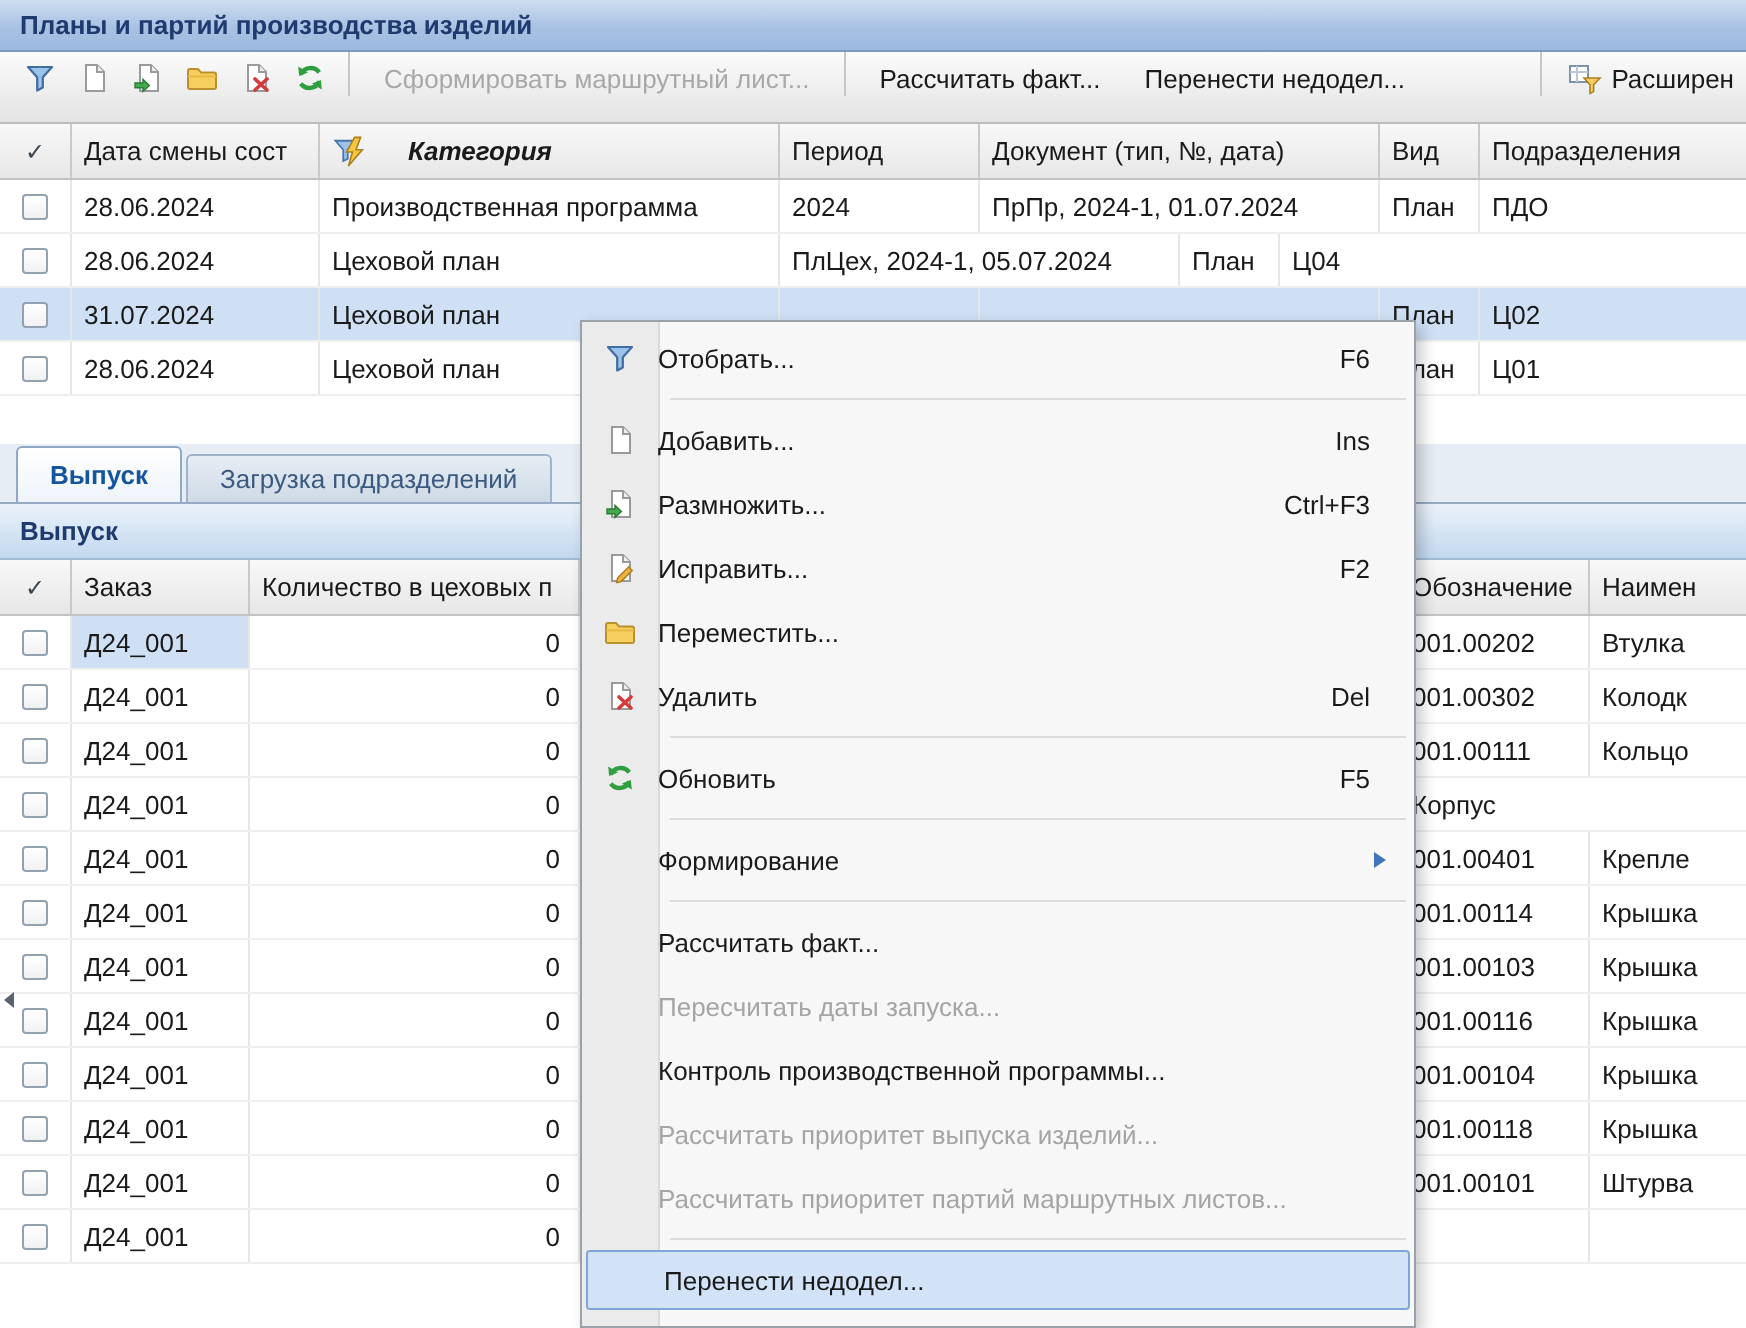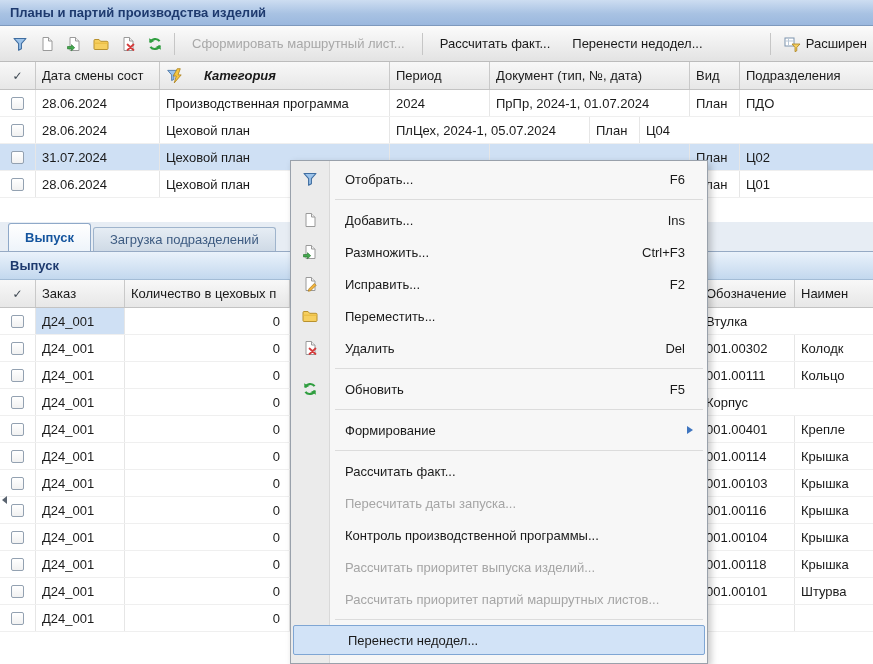--- a/index.html
+++ b/index.html
@@ -4,21 +4,21 @@
 <style>
 *{margin:0;padding:0;box-sizing:border-box}
 html,body{width:873px;height:664px}
 body{font-family:"Liberation Sans","DejaVu Sans",sans-serif;font-size:13px;color:#1a1a1a;background:#fff}
 .window{position:relative;width:873px;height:664px;overflow:hidden;background:#fff}
 
 .titlebar{position:absolute;left:0;top:0;width:100%;height:26px;display:flex;align-items:center;padding:0 10px;
   font-weight:bold;color:var(--title-text,#1e3a6e);
   background:linear-gradient(180deg,#cdddf1,#a8c2e3 55%,#9bb8de);border-bottom:1px solid #7e99bd}
 
-.toolbar{position:absolute;left:0;top:26px;width:100%;height:36px;display:flex;align-items:center;padding:0 6px;
+.toolbar{position:absolute;left:0;top:26px;width:100%;height:36px;display:flex;align-items:flex-start;padding:0 6px;
   background:linear-gradient(180deg,#fbfbfb,#e3e3e3);border-bottom:1px solid #bcbcbc}
 .tbtn{width:27px;height:26px;display:flex;align-items:center;justify-content:center;border-radius:2px}
 .icon{display:flex}
 .icon svg{width:18px;height:18px}
 .tsep{width:1px;height:22px;background:#c6c6c6;margin:0 6px}
 .push{margin-left:auto}
 .ttext{padding:0 11px;height:26px;display:flex;align-items:center;white-space:nowrap;border-radius:2px}
 .ttext.disabled{color:#a8a8a8}
 .adv{display:flex;align-items:center;gap:5px;padding:0 4px 0 6px;height:26px;white-space:nowrap;margin-right:-4px}
 
@@ -50,21 +50,21 @@
 .section-bar{position:absolute;left:0;top:252px;width:100%;height:28px;display:flex;align-items:center;padding:0 10px;
   font-weight:bold;color:var(--title-text,#1e3a6e);
   background:linear-gradient(180deg,#eaf2fb,#c3d8ee);border-bottom:1px solid #a3bcd6}
 
 .cmenu{position:absolute;left:290px;top:160px;width:418px;height:504px;background:#f7f7f7;border:1px solid #99a1ab;
   box-shadow:3px 3px 7px rgba(0,0,0,.22);padding-top:2px;overflow:hidden;z-index:10}
 .cmenu::before{content:"";position:absolute;left:0;top:0;bottom:0;width:38px;background:#ebebeb;border-right:1px solid #d9d9d9}
 .mi{position:relative;display:flex;align-items:center;height:32px;padding-right:8px}
 .mi-ic{width:38px;min-width:38px;display:flex;justify-content:center}
 .mi-ic svg{width:18px;height:18px}
-.mi-label{padding-left:16px}
+.mi-label{padding-left:0}
 .mi-short{margin-left:auto;padding-right:14px}
 .mi.bold{font-weight:normal}
 .mi.disabled{color:#a5a5a5}
 .mi.hl{height:30px;margin:1px 2px;background:var(--menu-highlight,#d2e3f7);border:1px solid #7fa6d4;border-radius:2px}
 .msep{position:relative;height:9px}
 .msep::after{content:"";position:absolute;left:44px;right:4px;top:4px;height:1px;background:#dcdcdc}
 .mi-arrow{margin-left:auto;margin-right:6px;width:0;height:0;border-left:6px solid #3f75bf;border-top:4px solid transparent;border-bottom:4px solid transparent}
 
 .collapse-handle{position:absolute;left:0;top:486px;width:9px;height:28px;display:flex;align-items:center;justify-content:center;z-index:5}
 .collapse-handle i{display:block;width:0;height:0;border-right:5px solid #5a6470;border-top:4px solid transparent;border-bottom:4px solid transparent}
@@ -239,20 +239,21 @@
       <div class="h w-lnai last">Наимен</div>
     </div>
 
     <div class="trow">
       <div class="c w-cb">
           <span class="cbx"></span>
         </div>
       <div class="c w-lzak cellsel">Д24_001</div>
       <div class="c w-lqty num">0</div>
       <div class="c w-lfill"></div>
+      <div class="c w-lobo">001.00202</div>
       <div class="c w-lnai last">Втулка</div>
     </div>
     <div class="trow">
       <div class="c w-cb">
           <span class="cbx"></span>
         </div>
       <div class="c w-lzak">Д24_001</div>
       <div class="c w-lqty num">0</div>
       <div class="c w-lfill"></div>
       <div class="c w-lobo">001.00302</div>

